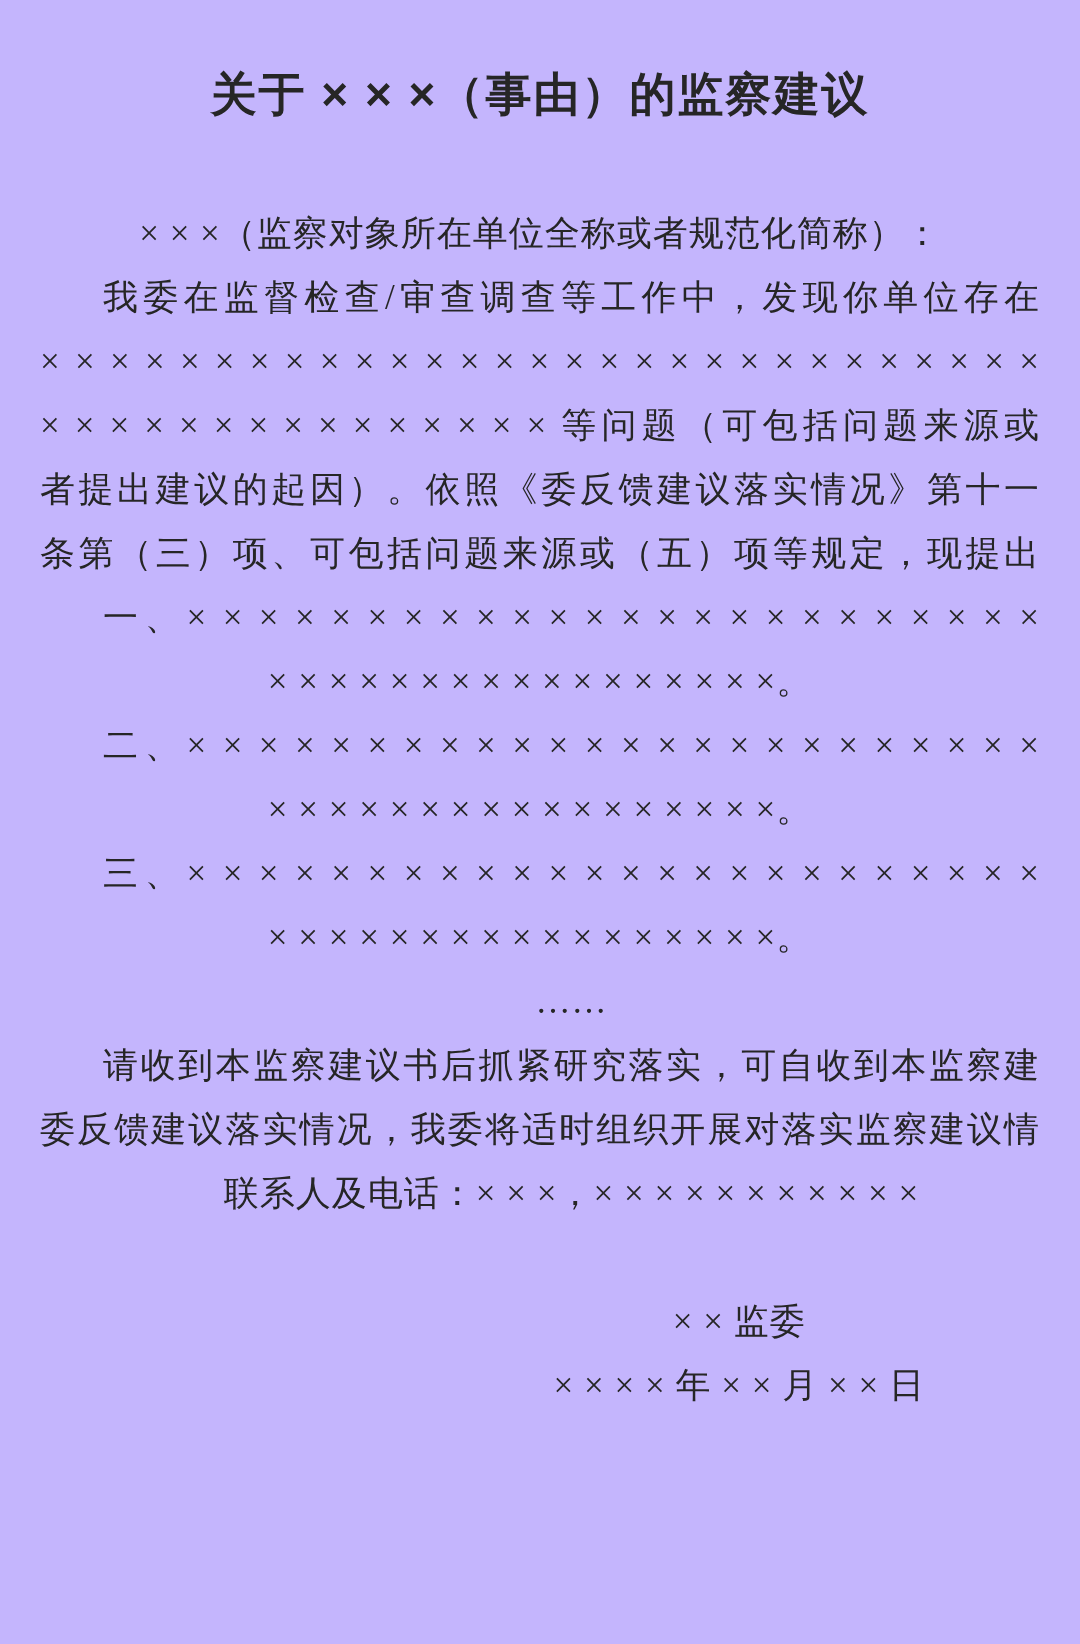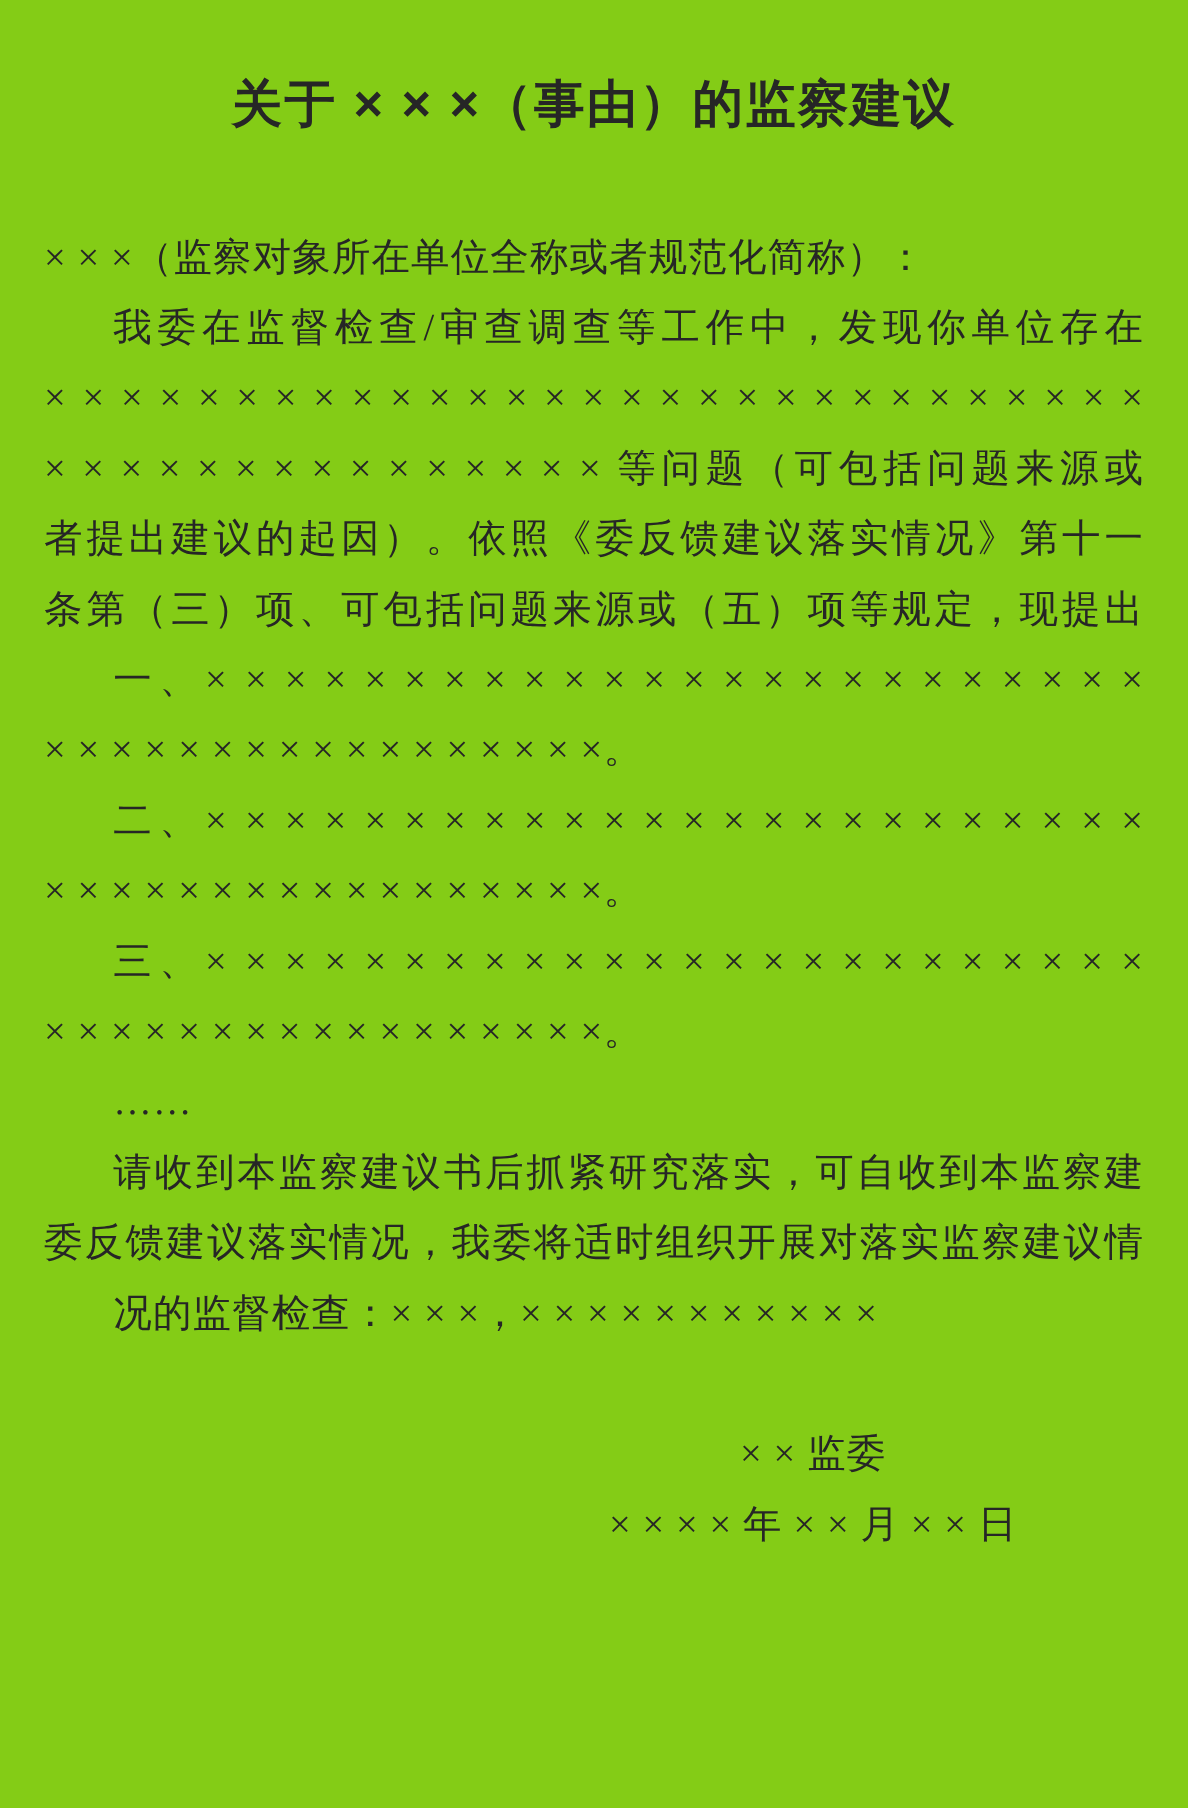--- a/index.html
+++ b/index.html
@@ -12,36 +12,36 @@
     height: 1644px;
     overflow: hidden;
     font-family: "Liberation Serif", "DejaVu Serif", serif;
     color: #262626;
   }
   .page {
     box-sizing: border-box;
     width: 1080px;
     height: 1644px;
     padding: 64px 40px 0 40px;
-    background: #84cc16;
+    background: #c4b5fd;
   }
   .doc-title {
     font-family: "Liberation Sans", "DejaVu Sans", sans-serif;
     font-weight: bold;
     font-size: 46px;
     line-height: 60px;
     letter-spacing: 2px;
     text-align: center;
     margin: 0 0 78px 0;
   }
   .line {
     font-size: 35px;
     line-height: 64px;
     letter-spacing: 1px;
-    text-align: left;
+    text-align: center;
   }
   .fill {
     text-align: justify;
     text-align-last: justify;
   }
   .indent {
     text-indent: 1.8em;
   }
   .signature {
     width: max-content;
@@ -73,20 +73,20 @@
   <div class="line indent fill">二、× × × × × × × × × × × × × × × × × × × × × × × ×</div>
   <div class="line">× × × × × × × × × × × × × × × × ×。</div>
   <div class="line indent fill">三、× × × × × × × × × × × × × × × × × × × × × × × ×</div>
   <div class="line">× × × × × × × × × × × × × × × × ×。</div>
 
   <div class="line indent">……</div>
 
   <div class="line indent fill">请收到本监察建议书后抓紧研究落实，可自收到本监察建</div>
   <div class="line fill">委反馈建议落实情况，我委将适时组织开展对落实监察建议情</div>
 
-  <div class="line indent">况的监督检查：× × ×，× × × × × × × × × × ×</div>
+  <div class="line indent">联系人及电话：× × ×，× × × × × × × × × × ×</div>
 
   <div class="signature">
     <div class="line">× × 监委</div>
     <div class="line">× × × × 年 × × 月 × × 日</div>
   </div>
 
 </div>
 
 </body></html>

